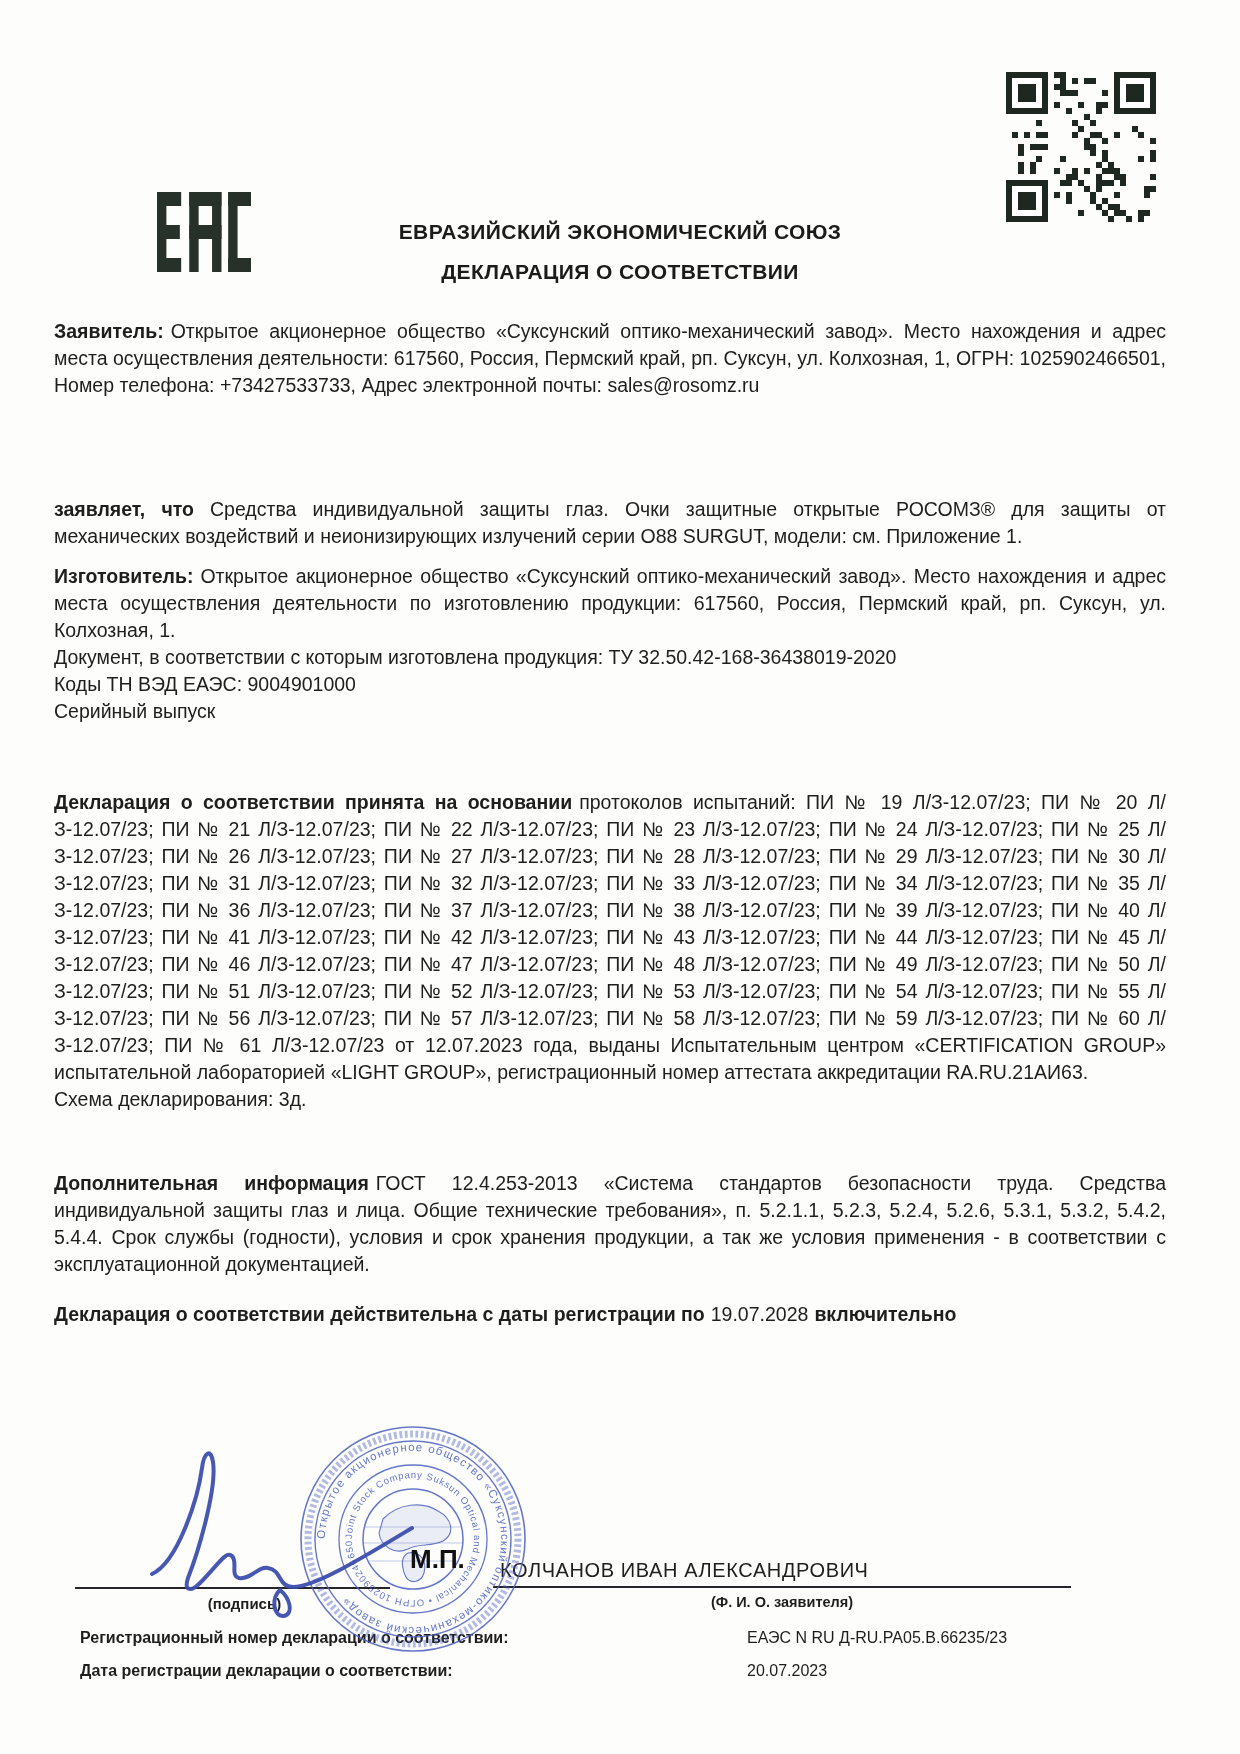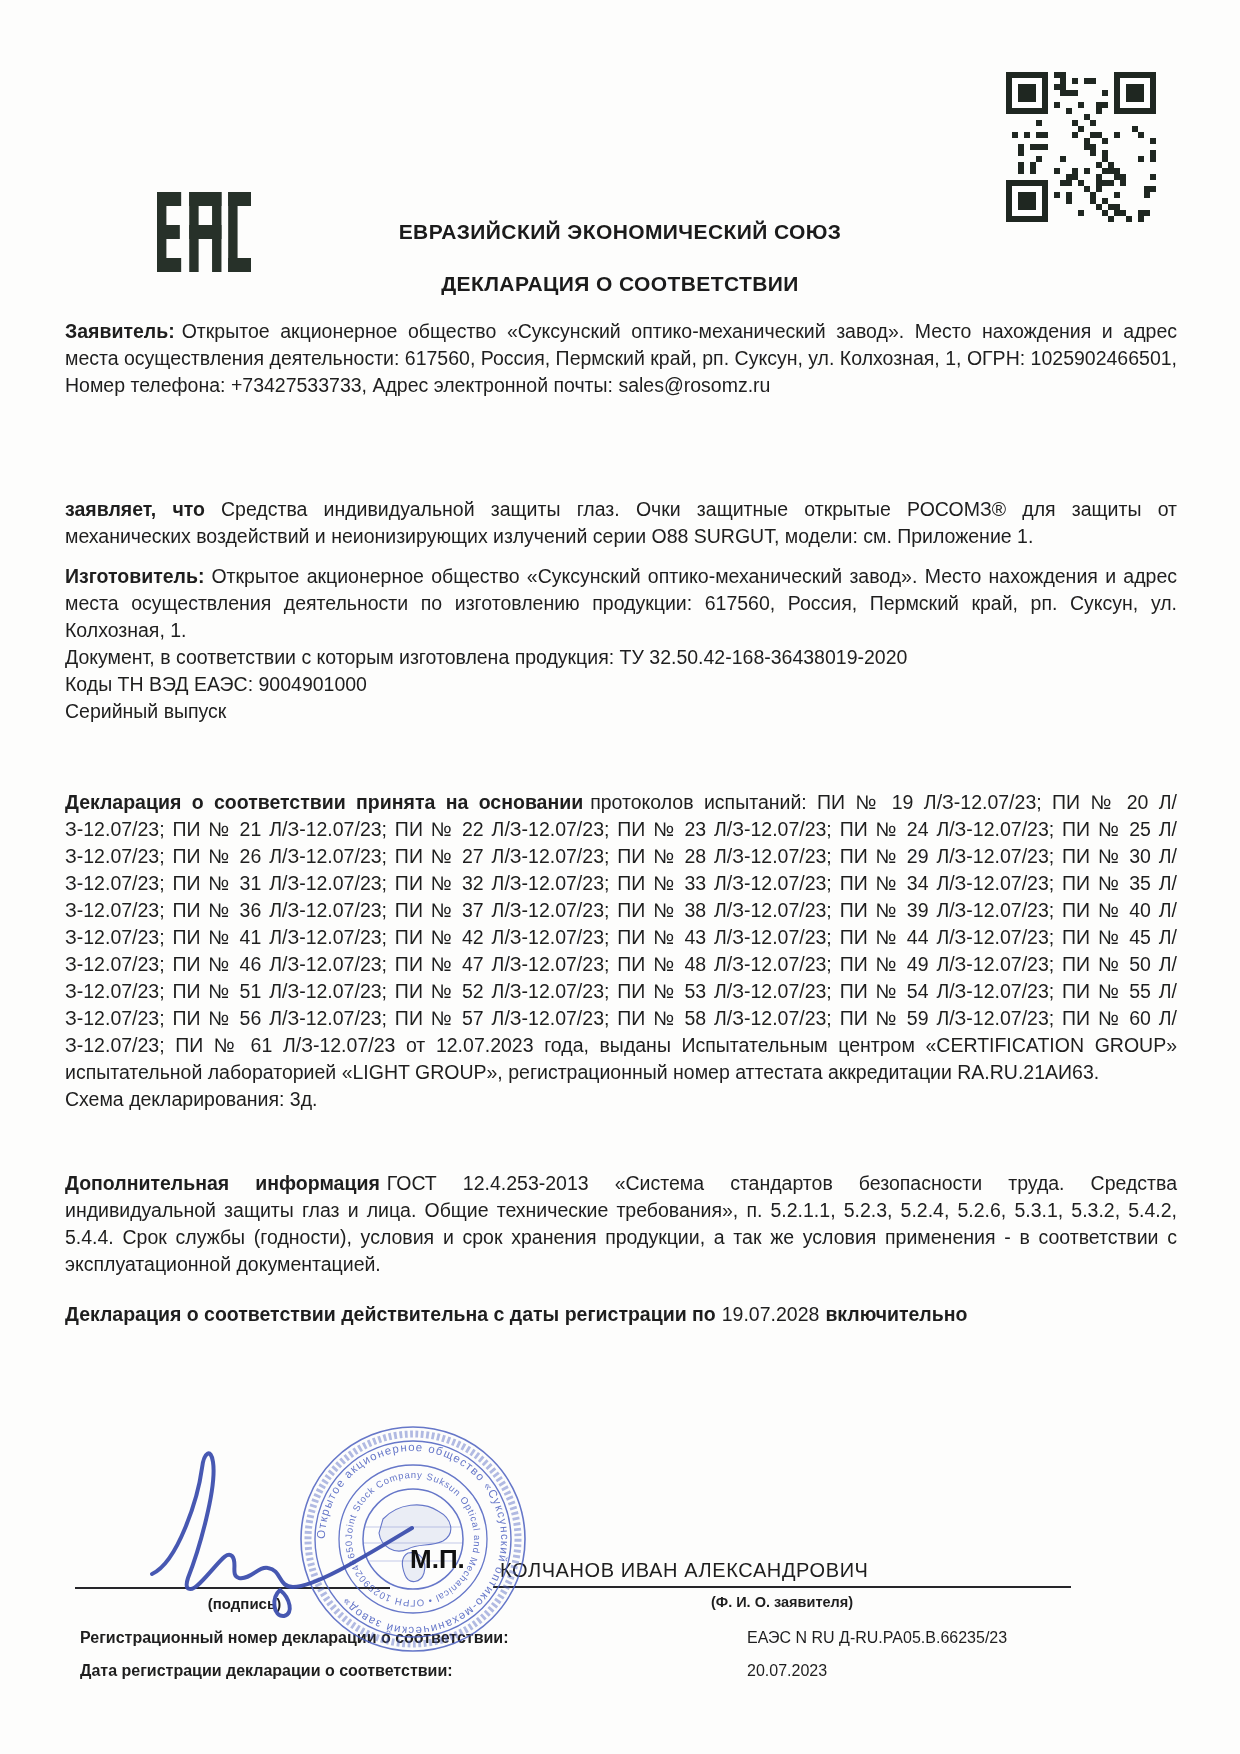--- a/index.html
+++ b/index.html
@@ -5,21 +5,21 @@
   html,body{margin:0;padding:0;background:#ffffff;}
   .page{
     position:relative;width:1240px;height:1754px;background:#fdfdfc;
     font-family:"Liberation Sans", sans-serif;color:#1e1e1e;overflow:hidden;
   }
   .title{
     position:absolute;left:0;width:1240px;text-align:center;
     font-weight:bold;font-size:21px;letter-spacing:.4px;color:#1b1b1b;
   }
   .sec{
-    position:absolute;left:65px;width:1112px;
+    position:absolute;left:54px;width:1112px;
     font-size:19.5px;line-height:27px;text-align:justify;
   }
   .sec b{font-weight:700;margin-right:7px;}
   .sec b.widegap{margin-right:16px;}
   .plainline{text-align:left;}
   .eac{position:absolute;left:157px;top:192px;}
   .qr{position:absolute;left:1006px;top:72px;width:150px;height:150px;}
   .validity{font-weight:700;text-align:left;}
   .validity .date{font-weight:400;margin:16px 6px;}
   .sigline{position:absolute;height:2px;background:#26262a;z-index:3;}
@@ -161,21 +161,21 @@
           <rect x="108" y="0" width="42" height="42"></rect>
           <rect x="114" y="6" width="30" height="30" fill="#fff"></rect>
           <rect x="120" y="12" width="18" height="18" fill="#1f2721"></rect>
           <rect x="0" y="108" width="42" height="42"></rect>
           <rect x="6" y="114" width="30" height="30" fill="#fff"></rect>
           <rect x="12" y="120" width="18" height="18" fill="#1f2721"></rect>
         </g>
       </svg></div>
 
   <div class="title" style="top:220px">ЕВРАЗИЙСКИЙ ЭКОНОМИЧЕСКИЙ СОЮЗ</div>
-  <div class="title" style="top:272px">ДЕКЛАРАЦИЯ О СООТВЕТСТВИИ</div>
+  <div class="title" style="top:260px">ДЕКЛАРАЦИЯ О СООТВЕТСТВИИ</div>
 
   <p class="sec" style="top:298px"><b>Заявитель:</b><span>Открытое акционерное общество «Суксунский оптико-механический завод». Место нахождения и адрес места осуществления деятельности: 617560, Россия, Пермский край, рп. Суксун, ул. Колхозная, 1, ОГРН: 1025902466501, Номер телефона: +73427533733, Адрес электронной почты: sales@rosomz.ru</span></p>
 
 
   <p class="sec" style="top:476px"><b class="widegap">заявляет, что</b><span>Средства индивидуальной защиты глаз. Очки защитные открытые РОСОМЗ® для защиты от механических воздействий и неионизирующих излучений серии О88 SURGUT, модели: см. Приложение 1.</span></p>
 
   <div class="sec" style="top:563px">
     <div><b>Изготовитель:</b><span>Открытое акционерное общество «Суксунский оптико-механический завод». Место нахождения и адрес места осуществления деятельности по изготовлению продукции: 617560, Россия, Пермский край, рп. Суксун, ул. Колхозная, 1.</span></div>
     <div class="plainline">Документ, в соответствии с которым изготовлена продукция: ТУ 32.50.42-168-36438019-2020</div>
     <div class="plainline">Коды ТН ВЭД ЕАЭС: 9004901000</div>

